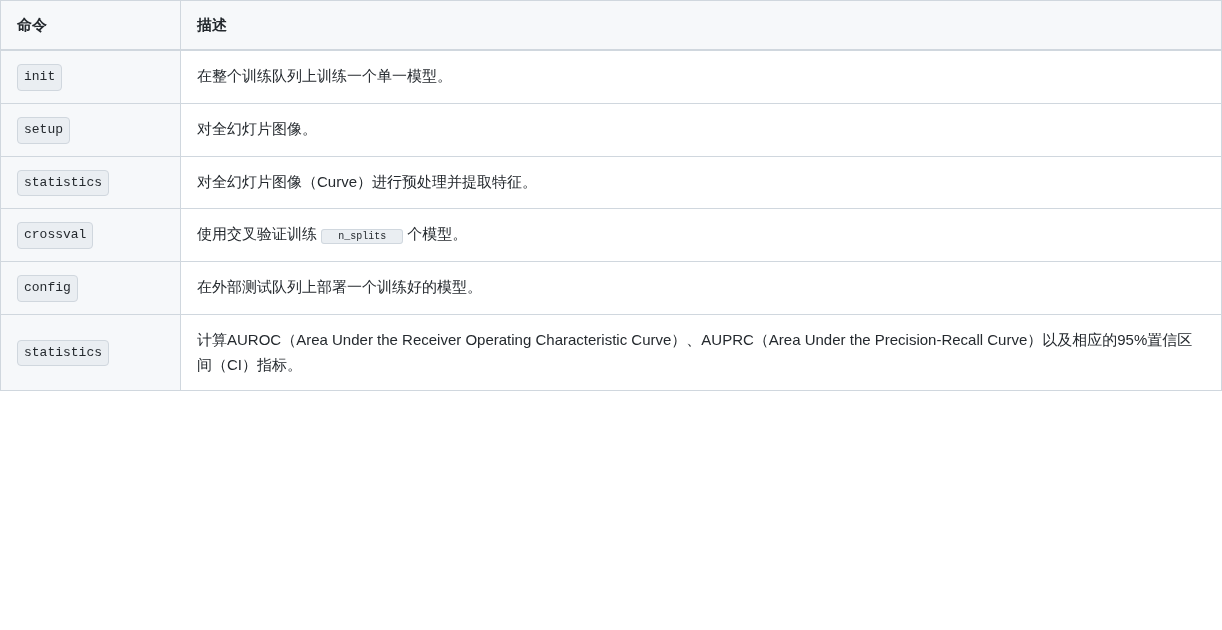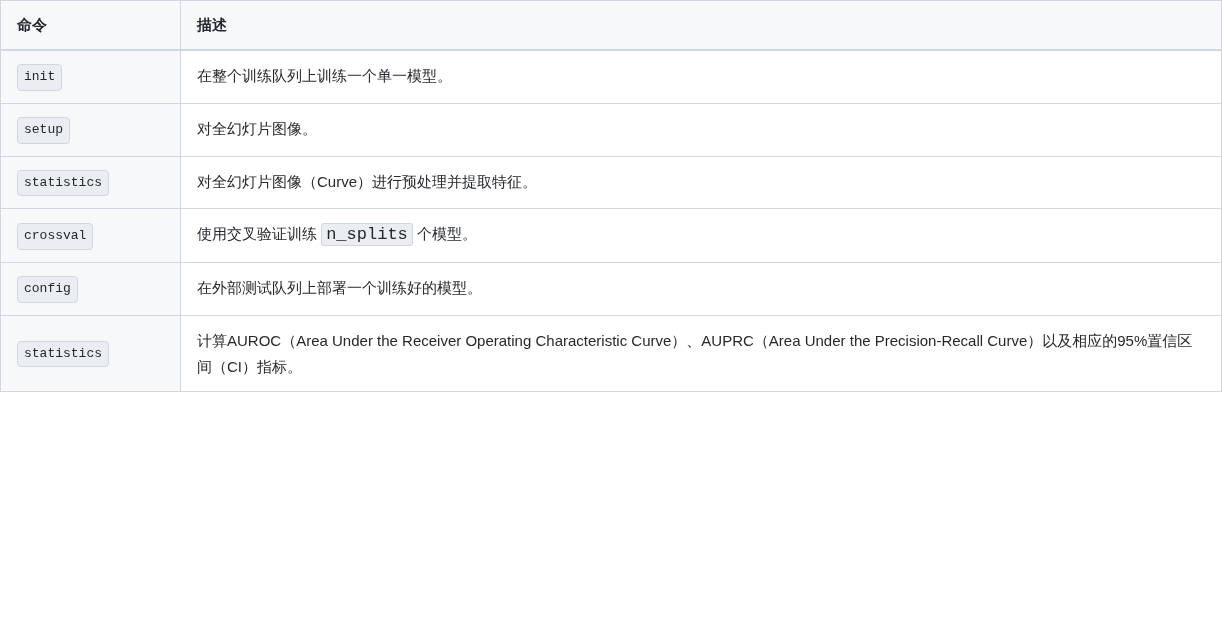--- a/index.html
+++ b/index.html
@@ -72,25 +72,25 @@
       background: #eaeef2;
       border: 1px solid #d0d7de;
       border-radius: 4px;
       padding: 2px 6px;
       color: #24292e;
       white-space: nowrap;
     }
 
     .inline-code {
       font-family: "SFMono-Regular", Consolas, "Liberation Mono", Menlo, monospace;
-      font-size: 17px;
+      font-size: 10px;
       background: #eaeef2;
       border: 1px solid #d0d7de;
       border-radius: 3px;
-      padding: 1px 4px;
+      padding: 1px 16px;
       color: #24292e;
     }
 
     tbody td:last-child {
       line-height: 1.7;
     }
   </style>
 </head>
 <body>
 

